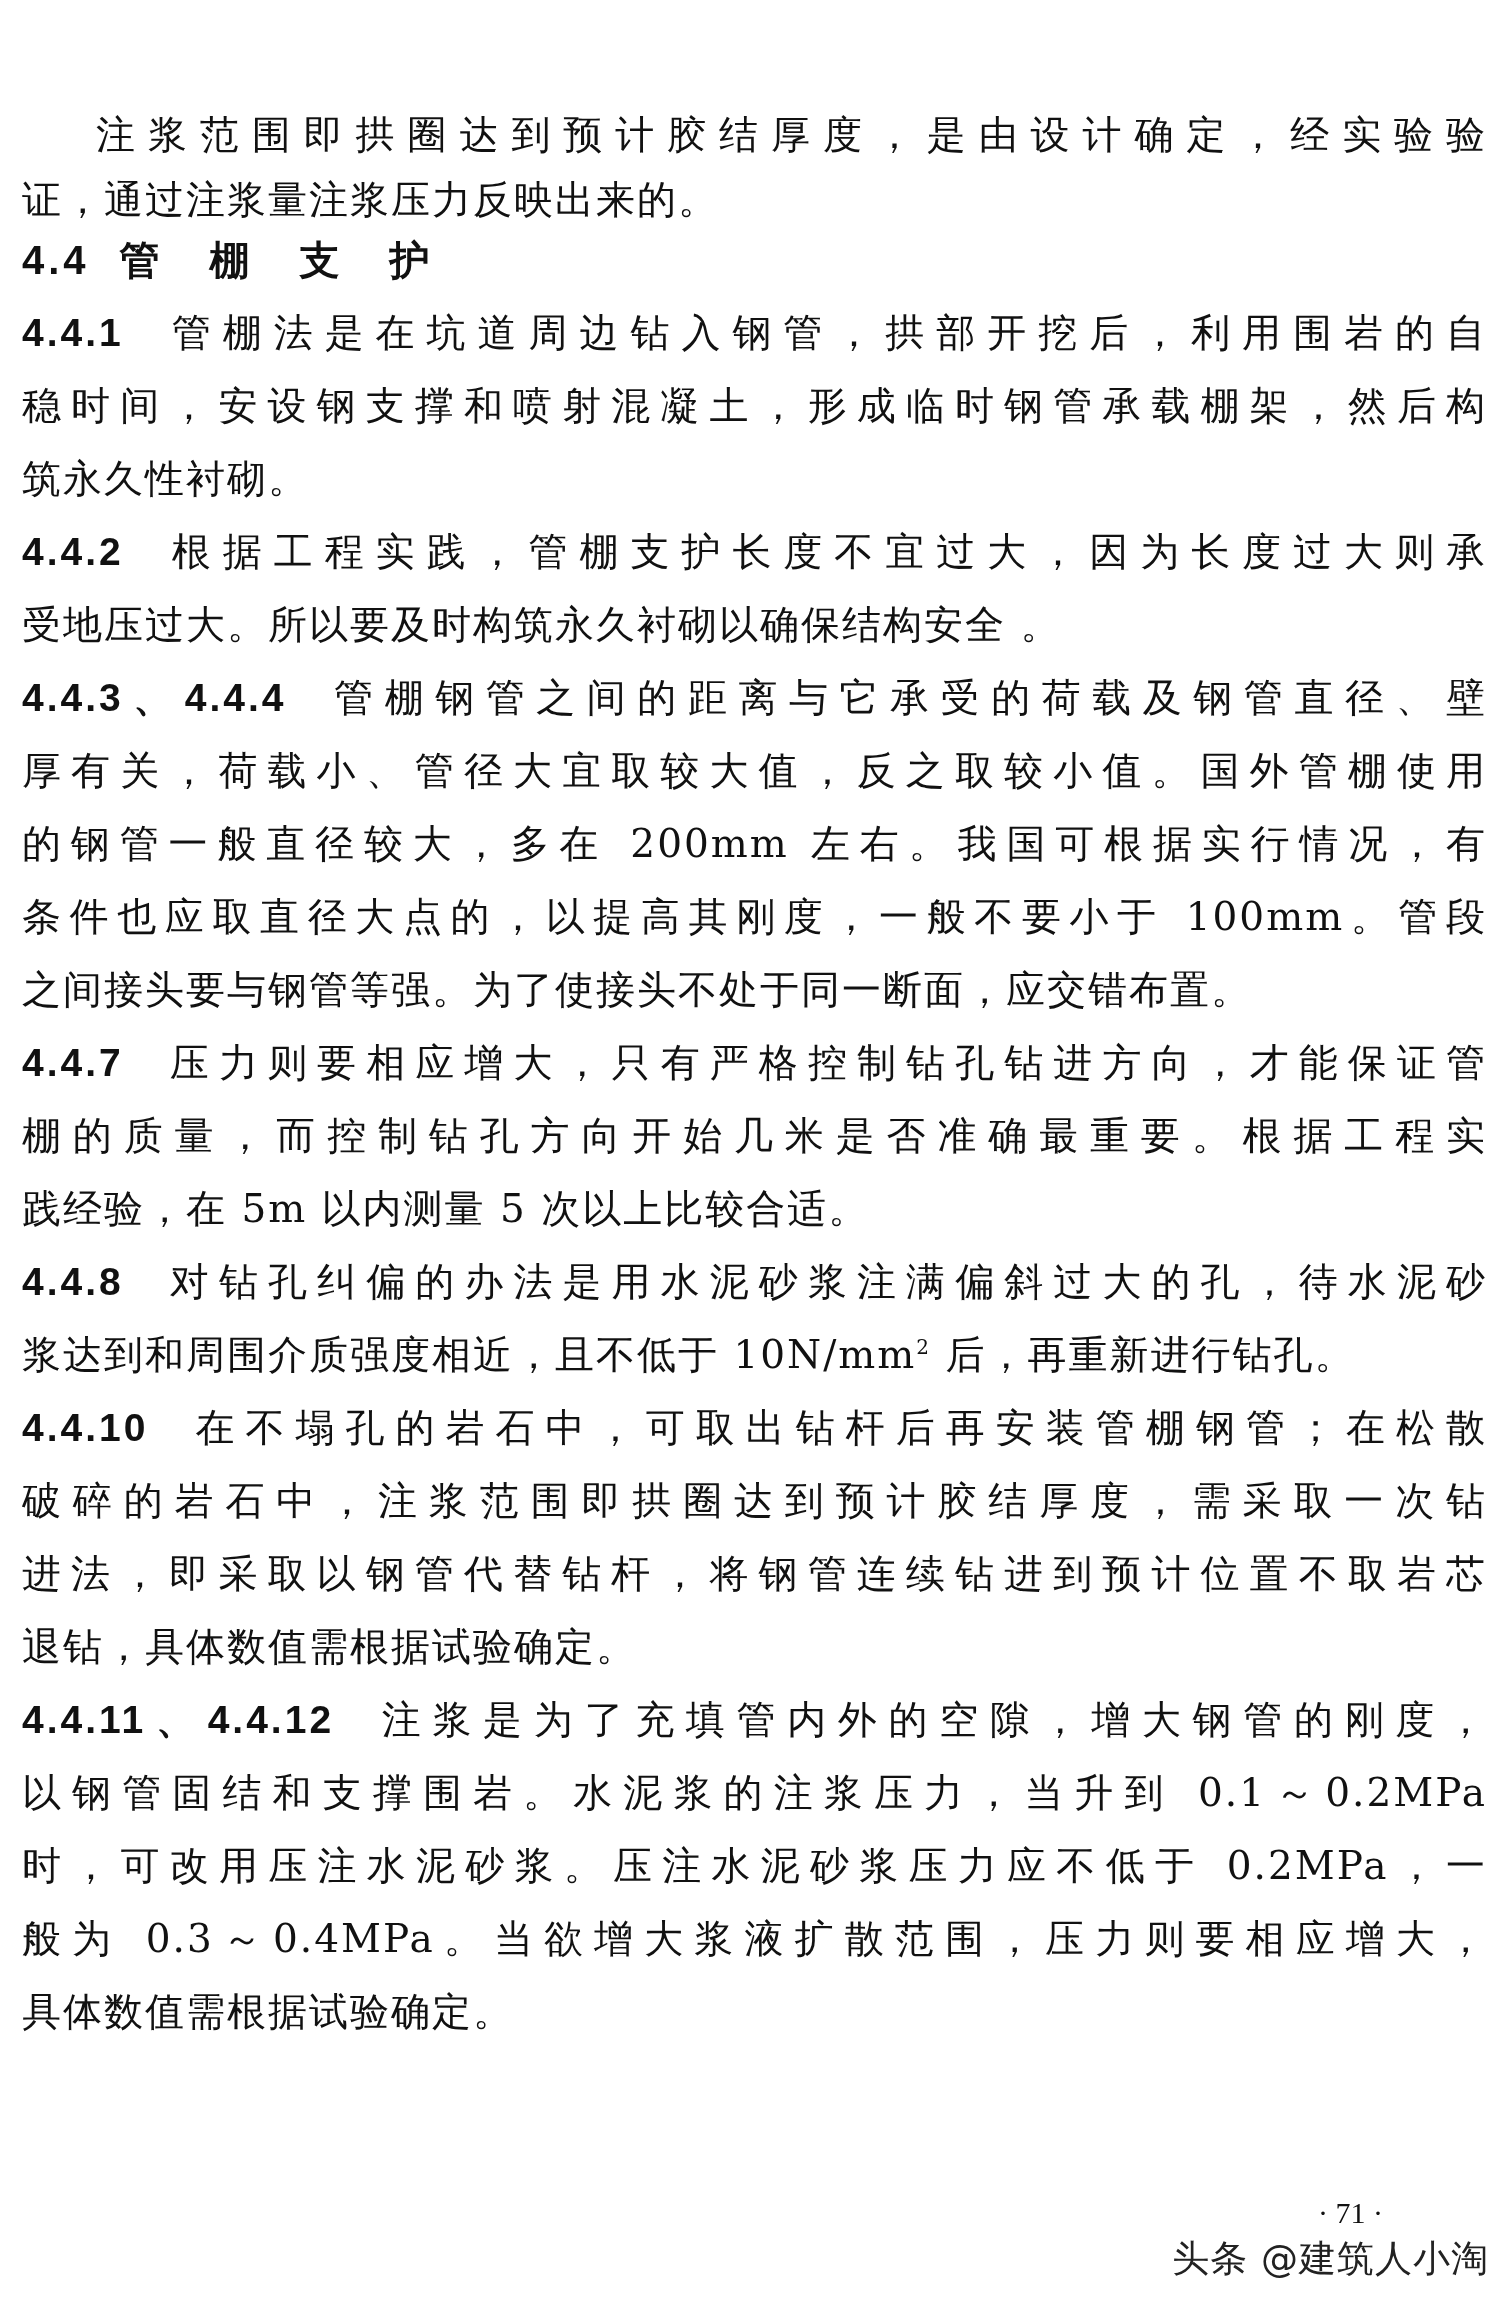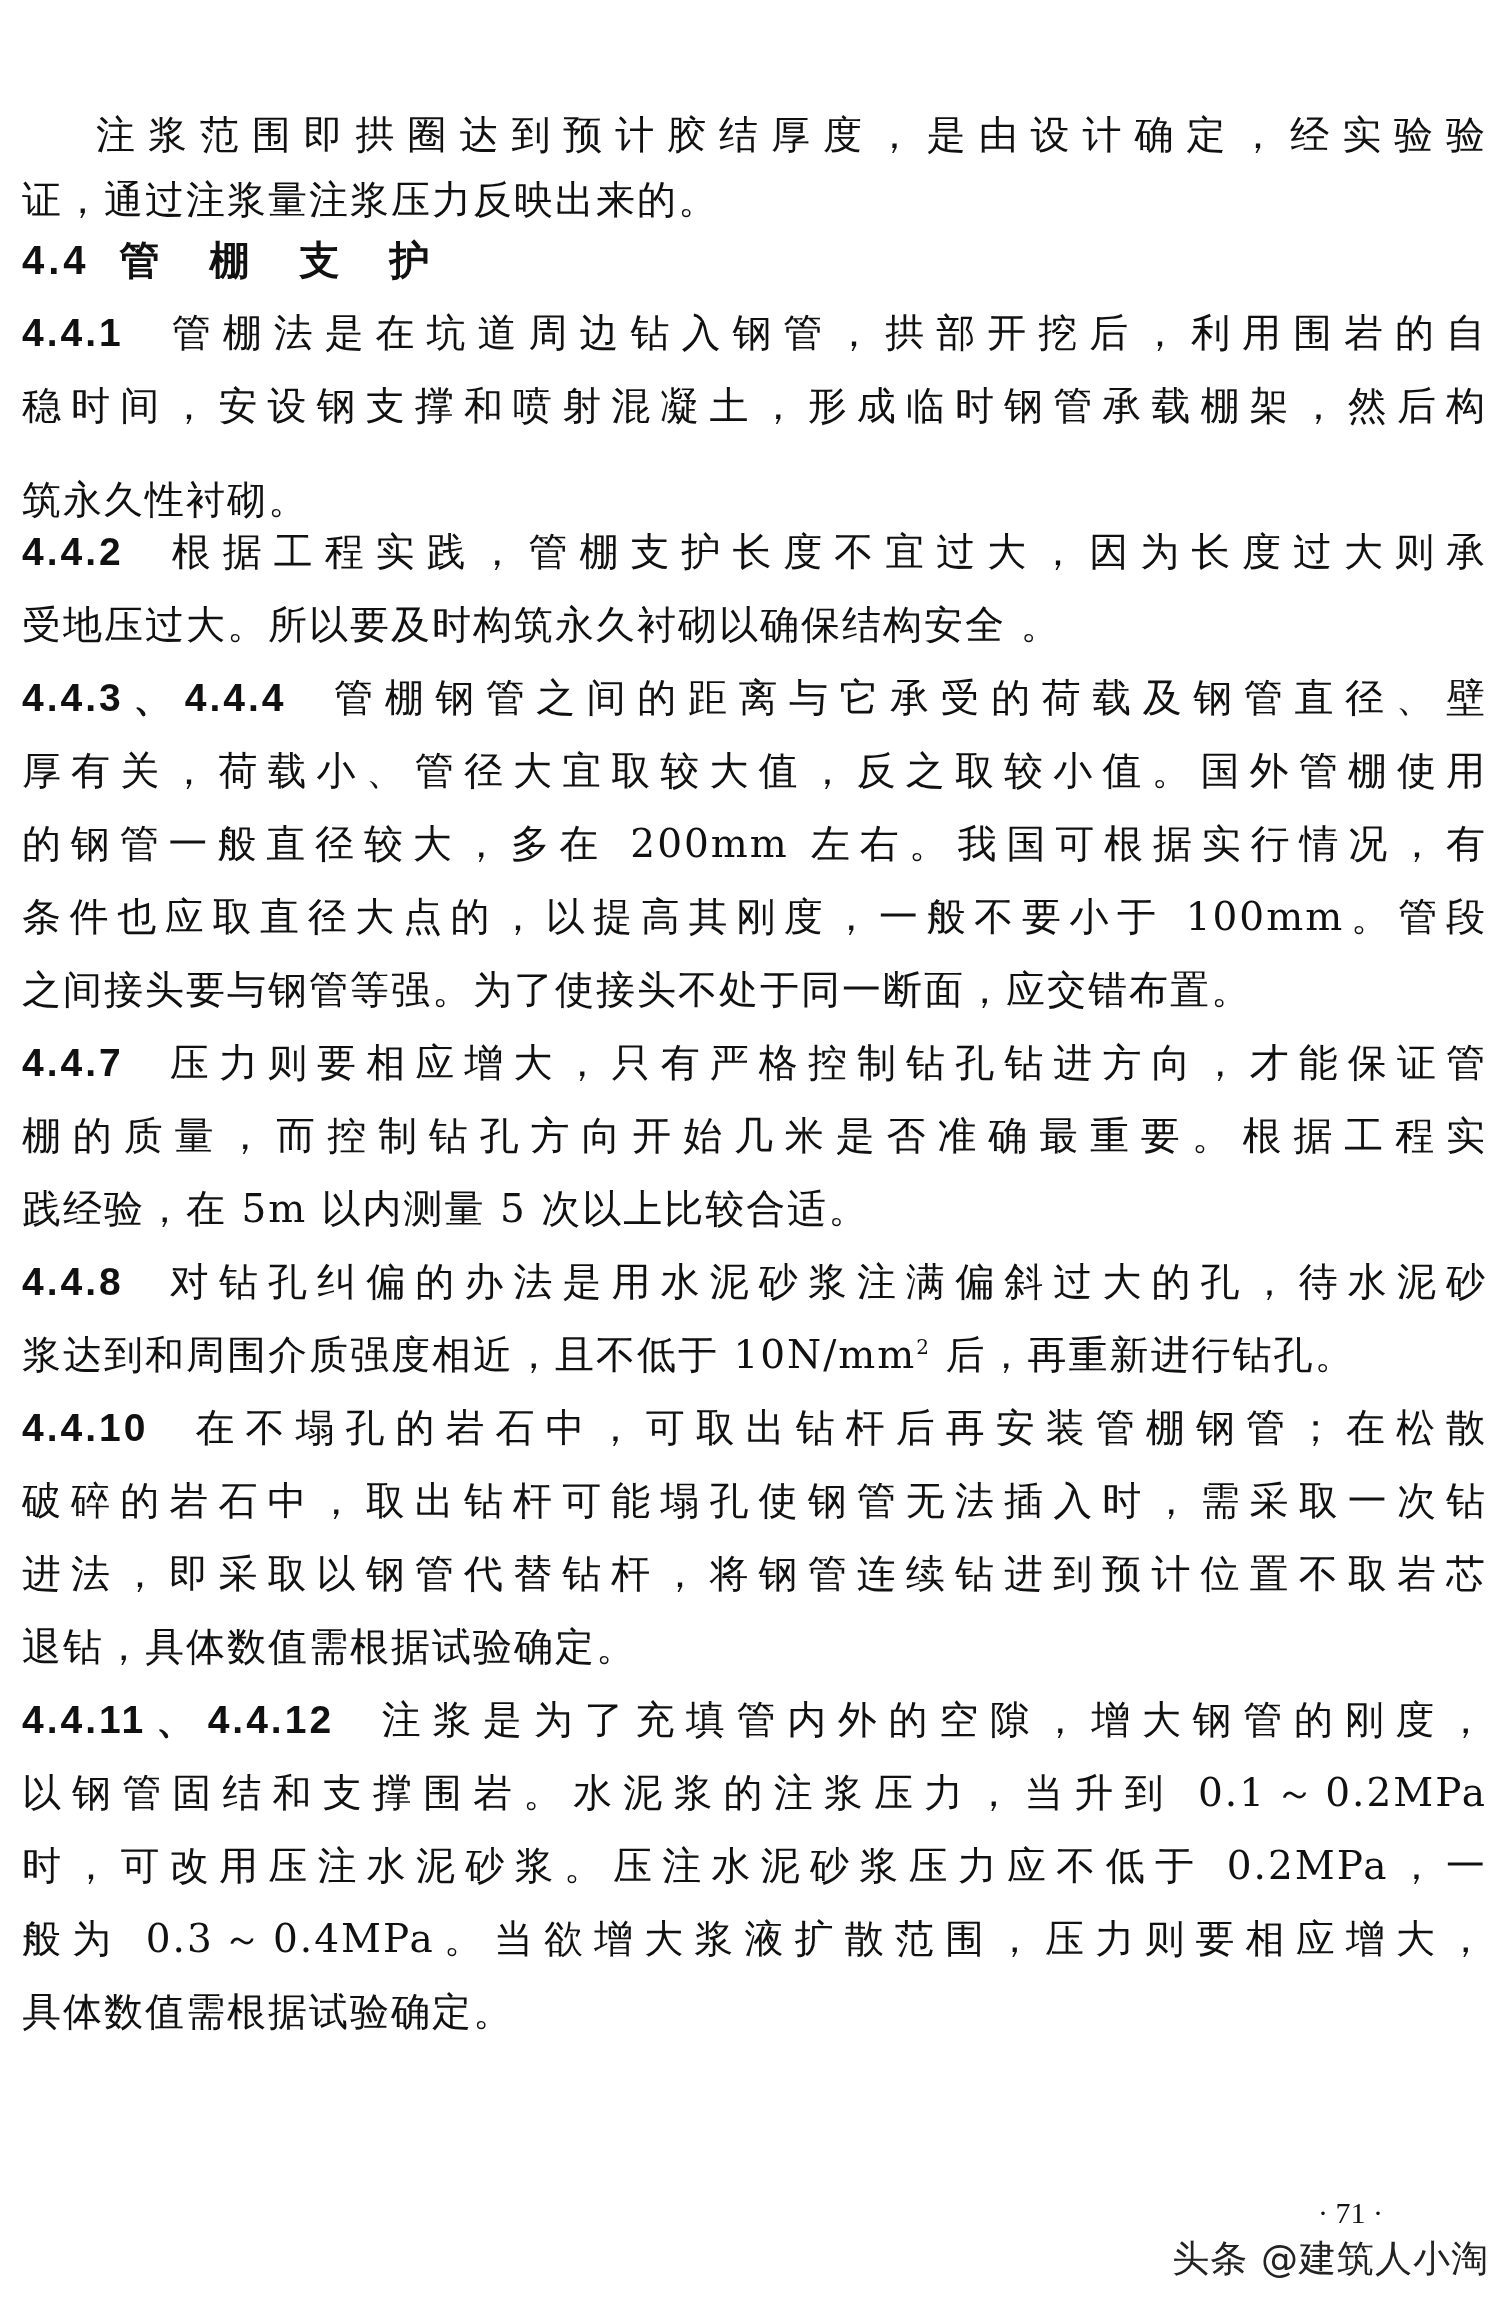--- a/index.html
+++ b/index.html
@@ -52,21 +52,21 @@
   <div class="line last" style="top:170px">证，通过注浆量注浆压力反映出来的。</div>
 
   <div class="heading" style="top:230px">
     <span class="hnum">4.4</span><span>管 棚 支 护</span>
   </div>
 
   <div class="line" style="top:303px">
     <span class="num">4.4.1</span><span>管棚法是在坑道周边钻入钢管，拱部开挖后，利用围岩的自</span>
   </div>
   <div class="line" style="top:376px">稳时间，安设钢支撑和喷射混凝土，形成临时钢管承载棚架，然后构</div>
-  <div class="line last" style="top:470px">筑永久性衬砌。</div>
+  <div class="line last" style="top:449px">筑永久性衬砌。</div>
 
   <div class="line" style="top:522px">
     <span class="num">4.4.2</span><span>根据工程实践，管棚支护长度不宜过大，因为长度过大则承</span>
   </div>
   <div class="line last" style="top:595px">受地压过大。所以要及时构筑永久衬砌以确保结构安全 。</div>
 
   <div class="line" style="top:668px">
     <span class="num">4.4.3、4.4.4</span><span>管棚钢管之间的距离与它承受的荷载及钢管直径、壁</span>
   </div>
   <div class="line" style="top:741px">厚有关，荷载小、管径大宜取较大值，反之取较小值。国外管棚使用</div>
@@ -83,21 +83,21 @@
   <div class="line" style="top:1252px">
     <span class="num">4.4.8</span><span>对钻孔纠偏的办法是用水泥砂浆注满偏斜过大的孔，待水泥砂</span>
   </div>
   <div class="line last" style="top:1325px">
     <span>浆达到和周围介质强度相近，且不低于 10N/mm</span><sup>2</sup> <span>后，再重新进行钻孔。</span>
   </div>
 
   <div class="line" style="top:1398px">
     <span class="num">4.4.10</span><span>在不塌孔的岩石中，可取出钻杆后再安装管棚钢管；在松散</span>
   </div>
-  <div class="line" style="top:1471px">破碎的岩石中，取出钻杆可能塌孔使钢管无法插入时，需采取一次钻</div>
+  <div class="line" style="top:1471px">破碎的岩石中，注浆范围即拱圈达到预计胶结厚度，需采取一次钻</div>
   <div class="line" style="top:1544px">进法，即采取以钢管代替钻杆，将钢管连续钻进到预计位置不取岩芯</div>
   <div class="line last" style="top:1617px">退钻，具体数值需根据试验确定。</div>
 
   <div class="line" style="top:1690px">
     <span class="num">4.4.11、4.4.12</span><span>注浆是为了充填管内外的空隙，增大钢管的刚度，</span>
   </div>
   <div class="line" style="top:1763px">以钢管固结和支撑围岩。水泥浆的注浆压力，当升到 0.1～0.2MPa</div>
   <div class="line" style="top:1836px">时，可改用压注水泥砂浆。压注水泥砂浆压力应不低于 0.2MPa，一</div>
   <div class="line" style="top:1909px">般为 0.3～0.4MPa。当欲增大浆液扩散范围，压力则要相应增大，</div>
   <div class="line last" style="top:1982px">具体数值需根据试验确定。</div>

